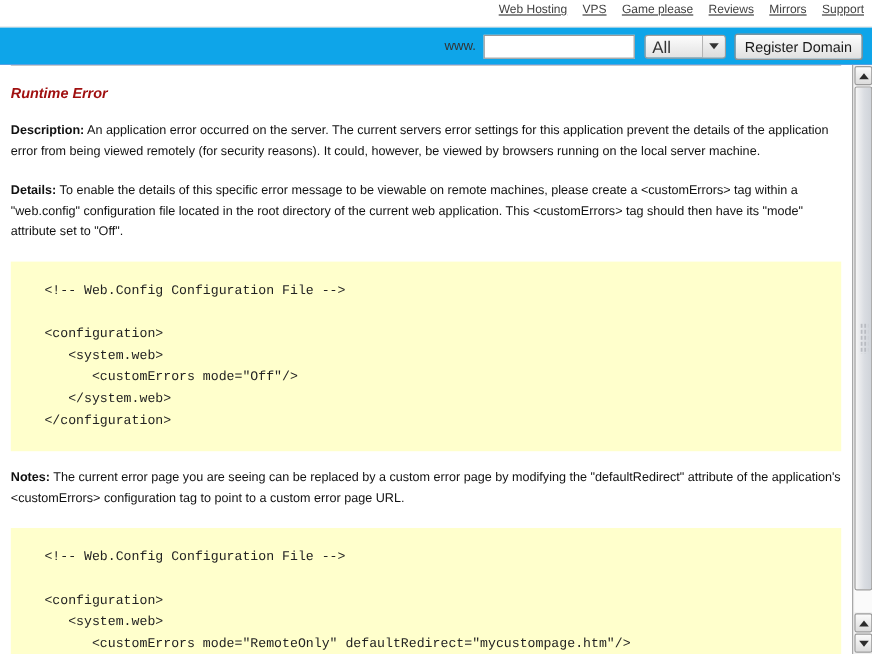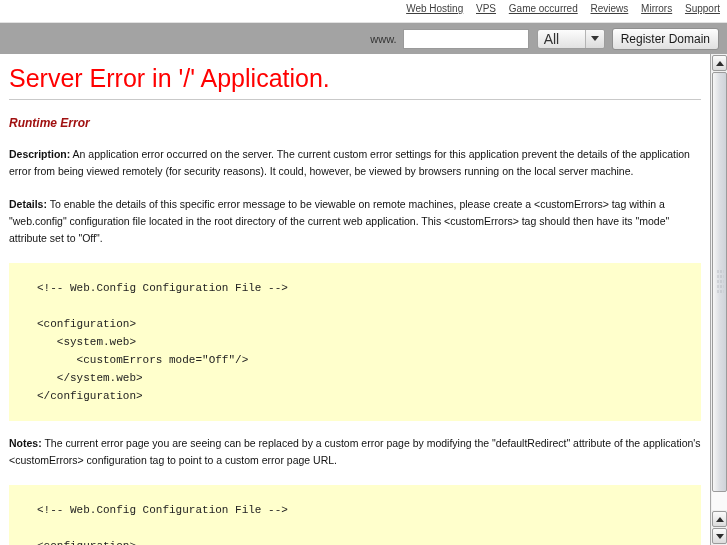--- a/index.html
+++ b/index.html
@@ -63,21 +63,21 @@
     text-decoration: underline;
     margin-left: 10px;
     font-size: 10px;
   }
   .topnav a:first-child { margin-left: 0; }
 
   
   .search-band {
     position: relative;
     height: 31px;
-    background: #a3a3a3;
+    background: #0ea5e9;
     border-bottom: 4px solid #a21caf;
   }
   .search-inner {
     position: absolute;
     right: 8px;
     top: 3px;
     display: flex;
     align-items: center;
     height: 25px;
   }
@@ -271,21 +271,21 @@
 </style>
 </head>
 <body>
 
 <div class="site-header">
 
 
   <div class="topnav">
     <a href="#">Web Hosting</a>
     <a href="#">VPS</a>
-    <a href="#">Game occurred</a>
+    <a href="#">Game please</a>
     <a href="#">Reviews</a>
     <a href="#">Mirrors</a>
     <a href="#">Support</a>
   </div>
 
 </div>
 
 <div class="search-band">
   <div class="search-inner">
 
@@ -300,27 +300,26 @@
       </span>
     </div>
 
     <button class="register-btn">Register Domain</button>
 
   </div>
 </div>
 
 <div class="content">
 
-  <h1 class="err-title">Server Error in '/' Application.</h1>
   <hr class="rule">
 
   <h2 class="sub-title">Runtime Error</h2>
 
   <p class="para">
-    <b>Description:</b><span> An application error occurred on the server. The current custom error settings for this application prevent the details of the application error from being viewed remotely (for security reasons). It could, however, be viewed by browsers running on the local server machine.</span>
+    <b>Description:</b><span> An application error occurred on the server. The current servers error settings for this application prevent the details of the application error from being viewed remotely (for security reasons). It could, however, be viewed by browsers running on the local server machine.</span>
   </p>
 
   <p class="para">
     <b>Details:</b><span> To enable the details of this specific error message to be viewable on remote machines, please create a &lt;customErrors&gt; tag within a "web.config" configuration file located in the root directory of the current web application. This &lt;customErrors&gt; tag should then have its "mode" attribute set to "Off".</span>
   </p>
 
   <pre class="codeblock">&lt;!-- Web.Config Configuration File --&gt;
 
 &lt;configuration&gt;
    &lt;system.web&gt;

